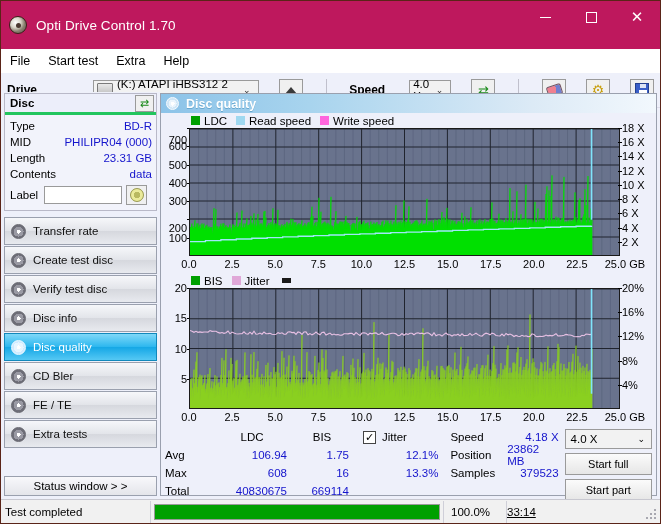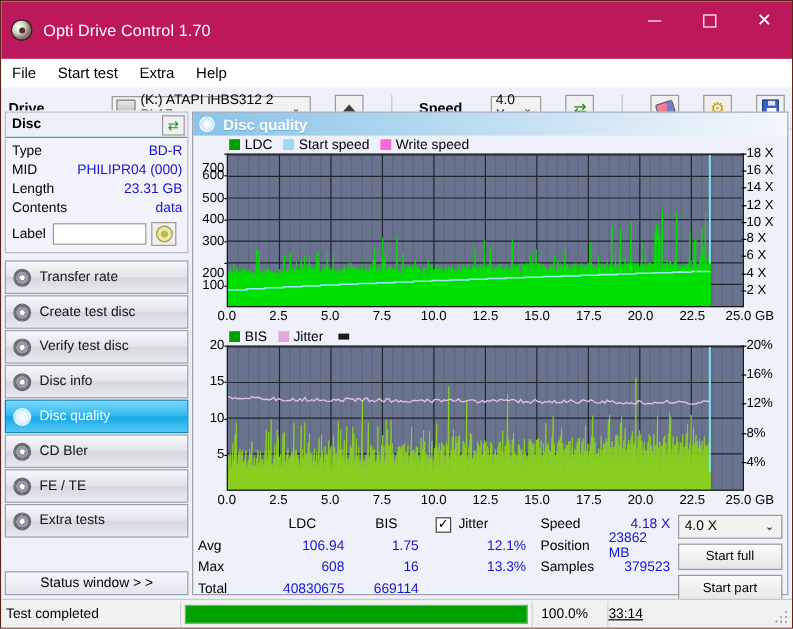--- a/index.html
+++ b/index.html
@@ -168,21 +168,21 @@
 
   
   .disc-panel {
     border: 1px solid #b9b9c8;
     background: #f2f3fb;
   }
   .disc-head {
     height: 21px;
     display: flex; align-items: center;
     padding: 0 2px 0 5px;
-    border-bottom: 1px solid #22c55e;
+    border-bottom: 3px solid #22c55e;
     background: #eceefa;
   }
   .disc-head .t { font-size: 11.5px; font-weight: bold; color: #000; }
   .disc-head .b {
     margin-left: auto;
     width: 19px; height: 17px;
     border: 1px solid #9a9a9a;
     background: #f0f0f0;
     display:flex;align-items:center;justify-content:center;
     color:#1a8a1a; font-size:11px;
@@ -540,21 +540,21 @@
         <span class="ph-ico"></span>
         <span class="ph-t">Disc quality</span>
       </div>
 
       <div class="charts">
 
         <div class="legend">
           <span class="sw" style="background:#00a000"></span>
           <span class="lt">LDC</span>
           <span class="sw" style="background:#9fd8f0"></span>
-          <span class="lt">Start speed</span>
+          <span class="lt">Read speed</span>
           <span class="sw" style="background:#ff66dd"></span>
           <span class="lt">Write speed</span>
         </div>
         <div class="plotwrap" style="height:130px;">
           <div class="ylabels" id="c1y" style="left:0;top:0;width:26px;height:128px;">
               <span class="ylab" style="top: 109.714px;">100</span>
               <span class="tickmark" style="top: 109.714px; right: -4px;"></span>
               <span class="ylab" style="top: 100px;">200</span>
               <span class="tickmark" style="top: 91.4286px; right: -4px;"></span>
               <span class="ylab" style="top: 73.1429px;">300</span>

